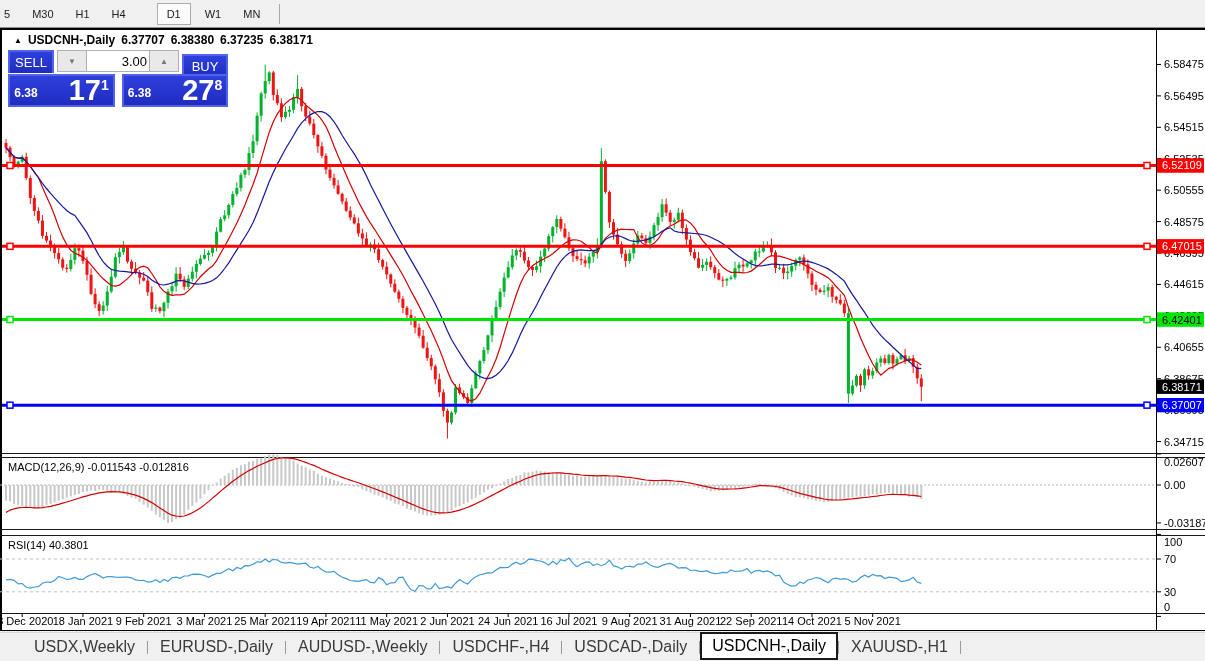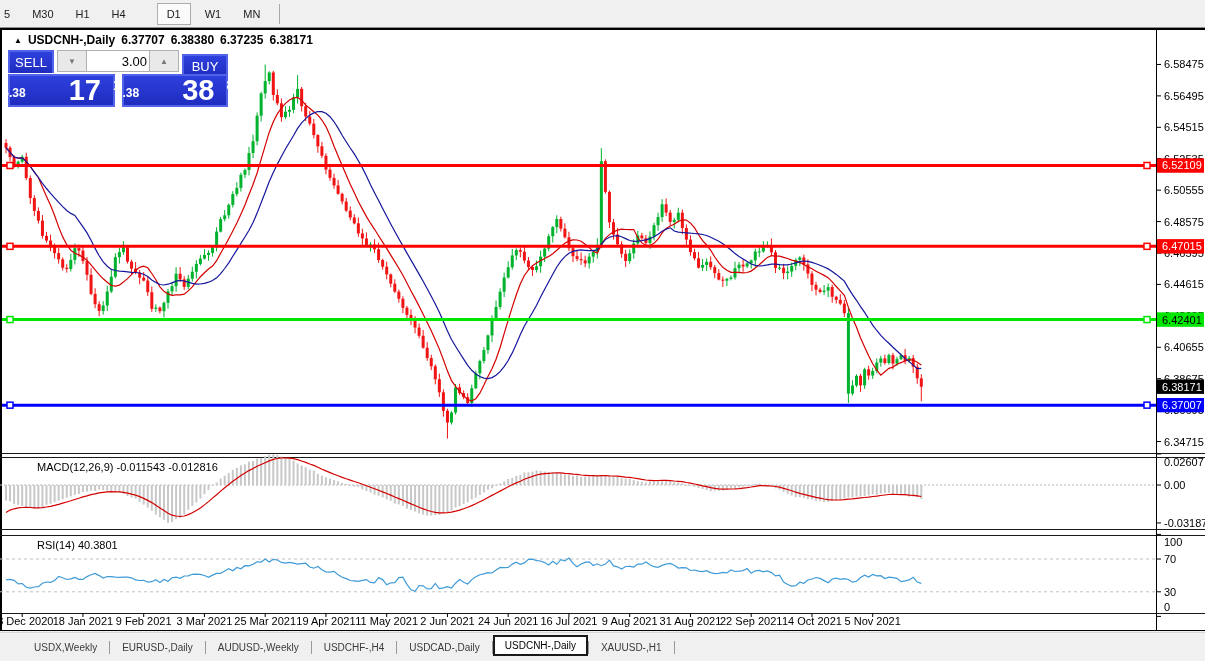--- a/index.html
+++ b/index.html
@@ -11,46 +11,46 @@
   .tfbtn{font-size:11px;color:#222;padding:4px 7px;margin:0 3px;border:1px solid transparent;
          background:transparent;cursor:default;line-height:12px;}
   .tfbtn.first{margin-left:-4px;}
   .tfbtn.active{background:#fbfbfb;border:1px solid #adadad;padding:4px 9px;margin-left:20px;}
   .tbsep{width:1px;height:20px;background:#a8a8a8;margin-left:8px;}
   
   #chart-svg{position:absolute;left:0;top:0;z-index:1;}
   #symbol-info{position:absolute;left:14px;top:33px;z-index:2;font-size:12px;font-weight:700;
                color:#000;display:flex;gap:6px;align-items:center;}
   #symbol-info .tri{font-size:8px;font-weight:400;}
-  .ind-label{position:absolute;z-index:2;font-size:11px;color:#000;margin-left:29px;}
+  .ind-label{position:absolute;z-index:2;font-size:11px;color:#000;}
   
   #trade-panel{position:absolute;left:8px;top:50px;width:220px;height:57px;z-index:2;}
   .tp-blue{background:linear-gradient(#2e40dd,#1f2cbe);border:2px solid #5163e8;color:#fff;box-sizing:border-box;}
   #sell-btn{position:absolute;left:0;top:0;width:46px;height:23px;font-size:13px;
             display:flex;align-items:center;justify-content:center;border-bottom:none;}
   #buy-btn{position:absolute;left:174px;top:4px;width:46px;height:23px;font-size:13px;
            display:flex;align-items:center;justify-content:center;border-bottom:none;}
   #stepper{position:absolute;left:49px;top:0;width:122px;height:22px;display:flex;}
   .stepbtn{width:30px;height:22px;background:#e9e9e9;border:1px solid #b0b0b0;box-sizing:border-box;
            font-size:8px;color:#777;display:flex;align-items:center;justify-content:center;}
   #vol-input{width:62px;height:22px;border:1px solid #b0b0b0;border-left:none;border-right:none;
              box-sizing:border-box;font-size:13px;text-align:right;
              font-family:"Liberation Sans",sans-serif;}
   .price-box{position:absolute;top:24px;height:33px;display:flex;align-items:flex-end;
-             justify-content:center;padding-bottom:2px;gap:12px;}
+             justify-content:center;padding-bottom:2px;}
   #sell-box{left:0;width:107px;}
   #buy-box{left:114px;width:106px;}
   .p-small{font-size:12px;font-weight:700;margin:0 2px 3px 0;}
   .p-big{font-size:29px;font-weight:700;line-height:26px;margin-left:29px;}
   .p-sup{font-size:14px;font-weight:700;position:relative;top:-10px;}
   
   #tabbar{position:absolute;left:0;top:632px;width:1205px;height:29px;background:#f0f0f0;
           border-top:1px solid #d6d6d6;display:flex;align-items:center;z-index:3;padding-left:22px;
           box-sizing:border-box;}
-  .tab{font-size:10px;color:#3a3a3a;padding:4px 12px;white-space:nowrap;cursor:default;}
+  .tab{font-size:16px;color:#3a3a3a;padding:4px 12px;white-space:nowrap;cursor:default;}
   .tab.active{background:#fff;border:2px solid #1a1a1a;color:#000;padding:3px 10px;margin-top:-3px;}
   .tab-sep{width:1px;height:13px;background:#9a9a9a;}
   #tab-arrows{position:absolute;right:10px;top:8px;font-size:9px;color:#8a8a8a;display:flex;gap:10px;}
 </style>
 </head>
 <body>
 
 <div id="app">
 
   <div id="toolbar">
@@ -888,21 +888,21 @@
       <div class="stepbtn">▲</div>
     </div>
     <div id="buy-btn" class="tp-blue">BUY</div>
     <div id="sell-box" class="price-box tp-blue">
       <span class="p-small">6.38</span>
       <span class="p-big">17</span>
       <span class="p-sup">1</span>
     </div>
     <div id="buy-box" class="price-box tp-blue">
       <span class="p-small">6.38</span>
-      <span class="p-big">38</span>
+      <span class="p-big">27</span>
       <span class="p-sup">8</span>
     </div>
   </div>
 
   <div class="ind-label" style="left:8px;top:461px">MACD(12,26,9) -0.011543 -0.012816</div>
   <div class="ind-label" style="left:8px;top:539px">RSI(14) 40.3801</div>
 
   <div id="tabbar">
       <div class="tab">USDX,Weekly</div>
       <div class="tab-sep"></div>

